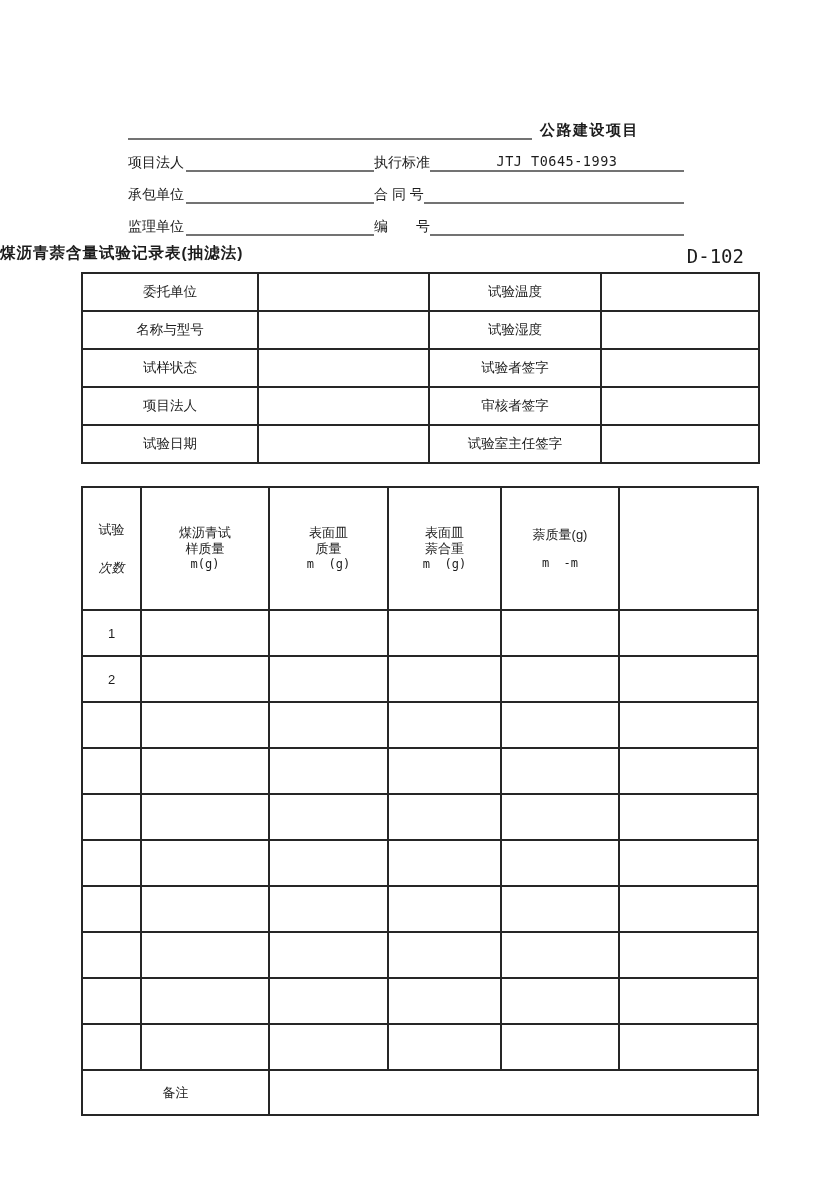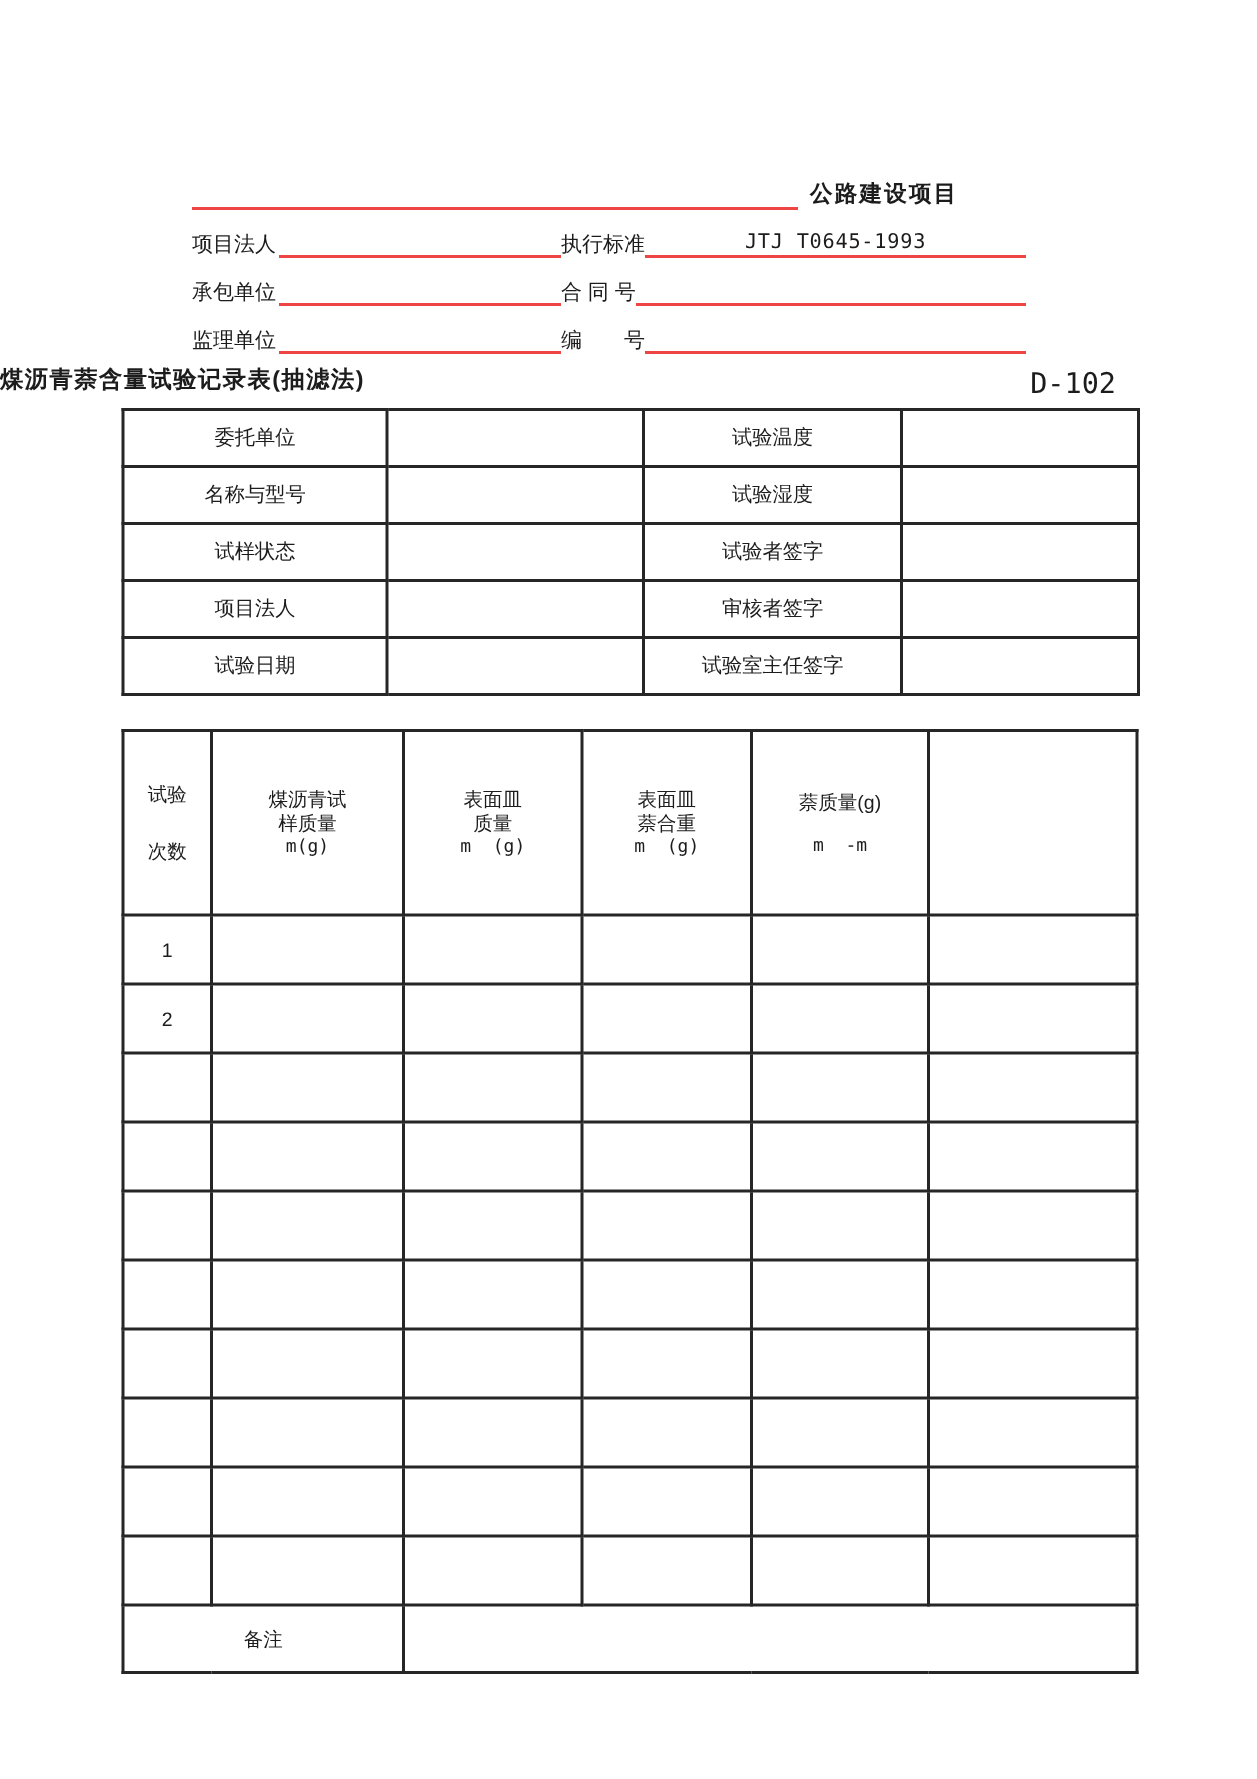--- a/index.html
+++ b/index.html
@@ -7,21 +7,21 @@
     width:838px;height:1186px;
     font-family:"Liberation Sans",sans-serif;
     color:#1c1c1c;
     -webkit-font-smoothing:antialiased;
   }
   .sheet{position:relative;width:838px;height:1186px;background:#ffffff;overflow:hidden;}
 
   
   .header-block{position:absolute;left:128px;top:118px;width:556px;}
   .project-line{display:flex;align-items:flex-end;height:22px;}
-  .u-line{border-bottom:2px solid #ef4444;height:20px;display:inline-block;box-sizing:border-box;}
+  .u-line{border-bottom:2px solid #737373;height:20px;display:inline-block;box-sizing:border-box;}
   .project-underline{width:404px;}
   .project-suffix{font-size:15px;font-weight:bold;letter-spacing:1.5px;padding-left:8px;line-height:20px;white-space:pre;}
 
   .field-row{display:flex;align-items:flex-end;margin-top:12px;height:20px;}
   .f-label{font-size:14px;line-height:19px;white-space:pre;flex:0 0 auto;}
   .left-line{width:188px;margin-left:2px;}
   .f-label.right{}
   .right-line{flex:1 1 auto;text-align:center;}
   .line-value{font-family:"DejaVu Sans Mono",monospace;font-size:13.5px;line-height:18px;letter-spacing:0.5px;}
 
@@ -40,21 +40,21 @@
   .info-table td.val{background:#ffffff;}
 
   
   .data-table{position:absolute;left:81px;top:486px;width:676px;}
   .data-table td{font-size:13px;}
   .data-table tr.head td{height:121px;line-height:1.2;}
   .data-table tr.body td{height:44px;}
   .data-table tr.remark td{height:43px;}
   .hline{font-size:13px;}
   .hsub{font-family:"DejaVu Sans Mono",monospace;font-size:12px;white-space:pre;margin-top:1px;}
-  .gap-above{margin-top:22px;}
+  .gap-above{margin-top:22px;font-style:italic;}
   .gap-above-lg{margin-top:14px;}
 </style>
 </head>
 <body>
 
 <div class="sheet">
 
   <div class="header-block">
     <div class="project-line">
       <span class="u-line project-underline"></span>

